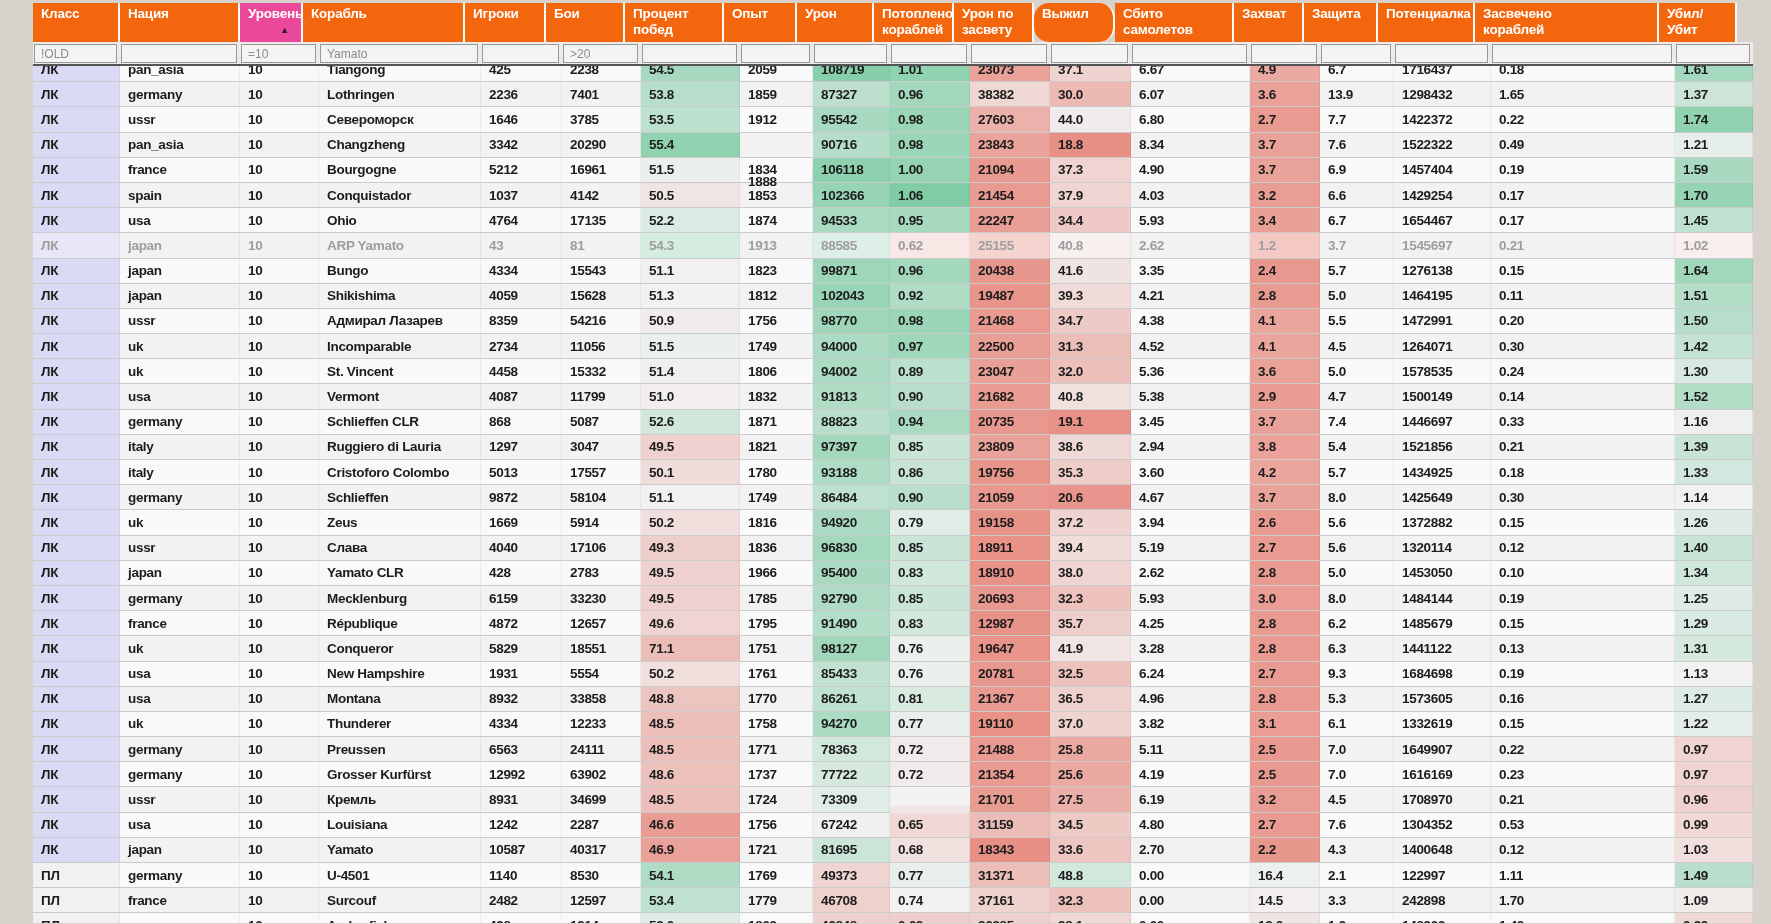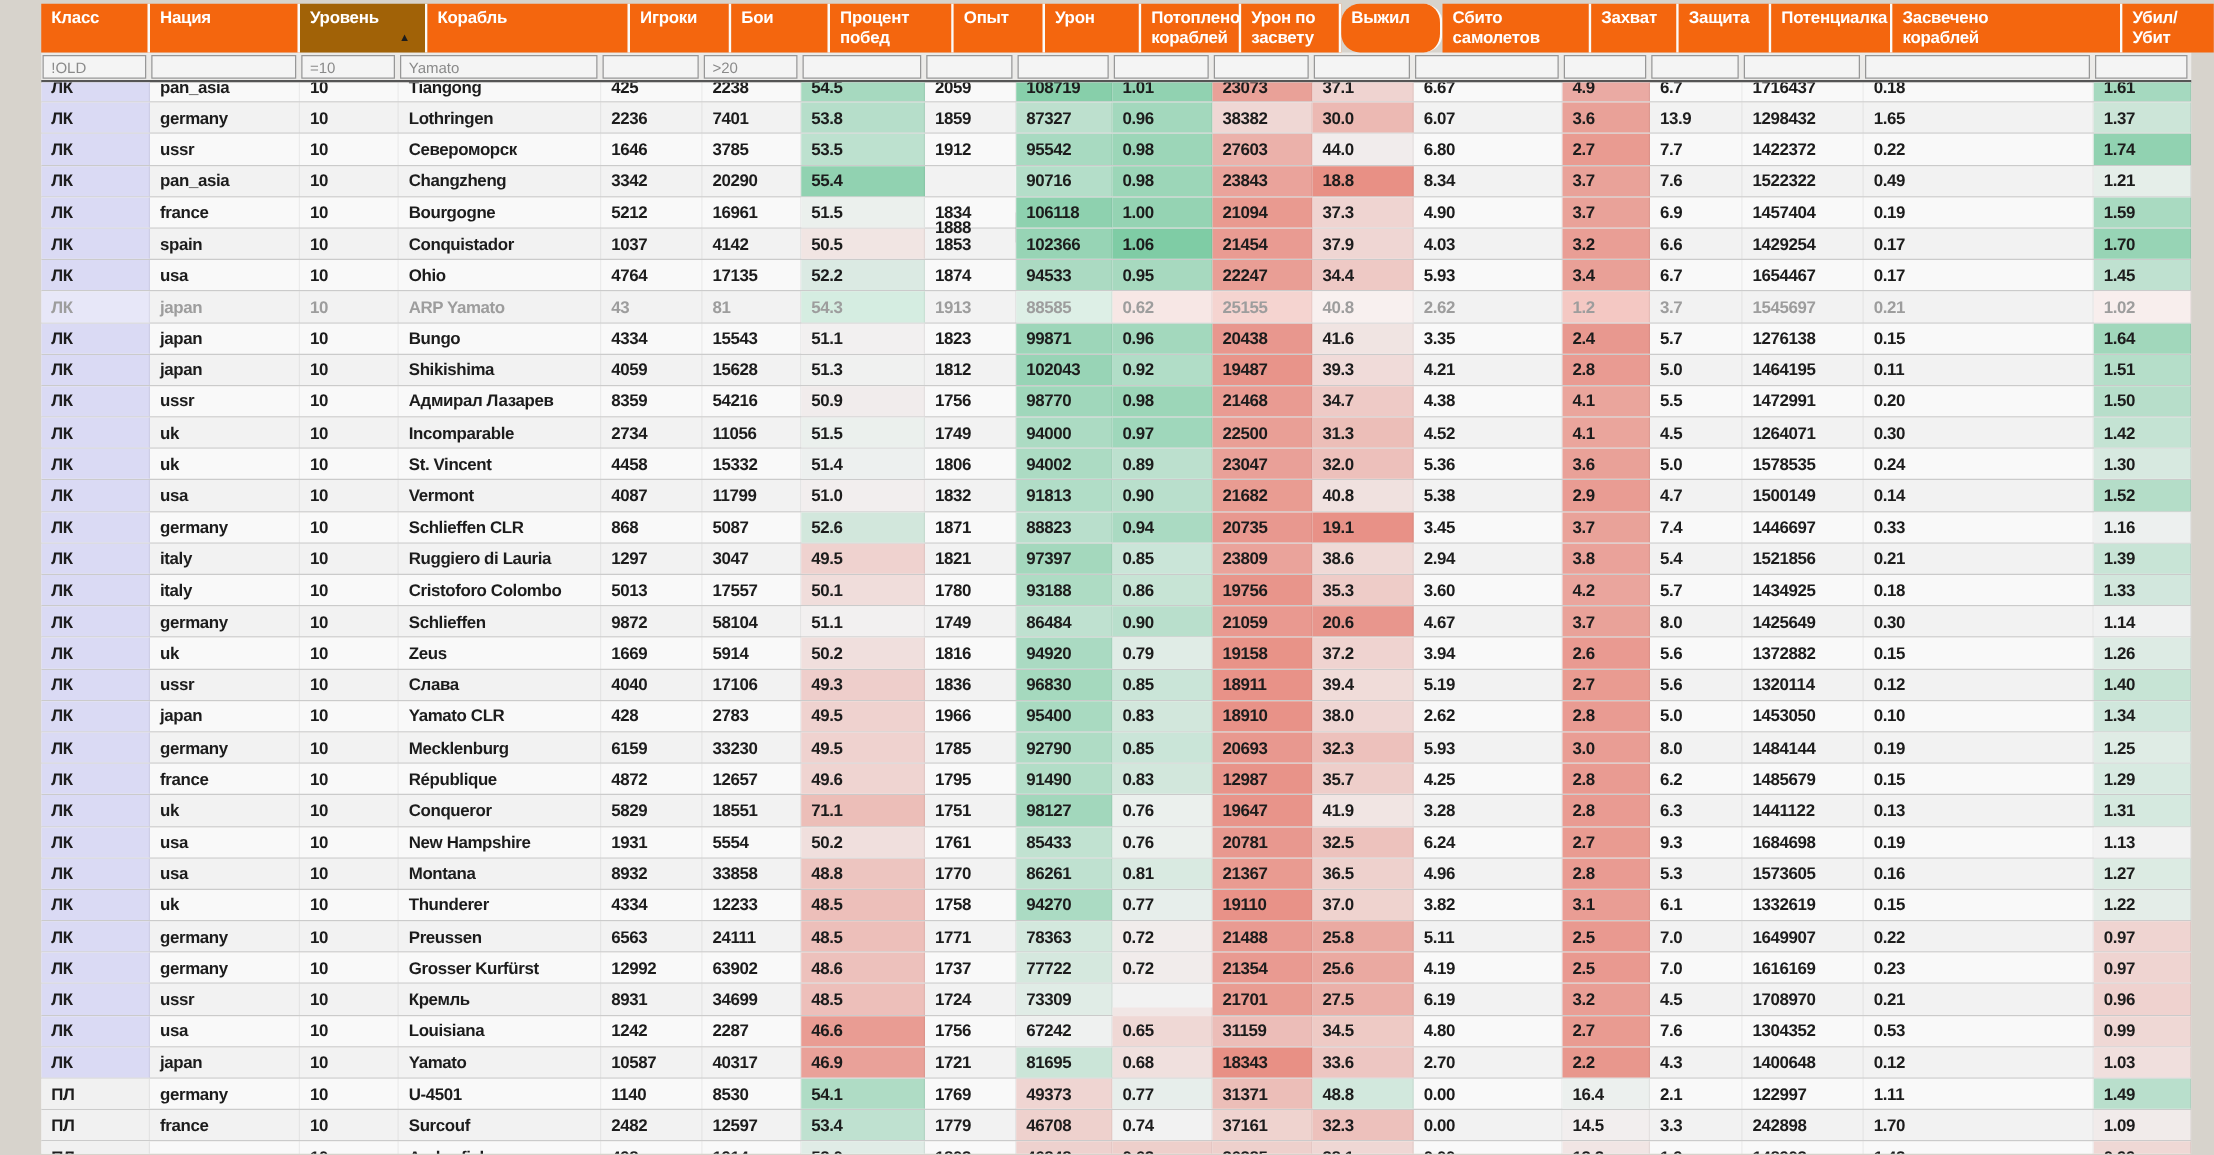--- a/index.html
+++ b/index.html
@@ -42,21 +42,21 @@
   }
   .trow.muted .tcell{color:#9d9d9d;}
 </style>
 </head>
 <body>
 
 <div class="table-wrap">
   <div class="thead" id="thead">
       <div class="hcell" style="width: 87px; background: rgb(244, 102, 14);">Класс</div>
       <div class="hcell" style="width: 120px; background: rgb(244, 102, 14);">Нация</div>
-      <div class="hcell" style="width: 102px; background: #a16207;">Уровень<span class="sort-arrow">▲</span></div>
+      <div class="hcell" style="width: 63px; background: #ec4899;">Уровень<span class="sort-arrow">▲</span></div>
       <div class="hcell" style="width: 162px; background: rgb(244, 102, 14);">Корабль</div>
       <div class="hcell" style="width: 81px; background: rgb(244, 102, 14);">Игроки</div>
       <div class="hcell" style="width: 79px; background: rgb(244, 102, 14);">Бои</div>
       <div class="hcell" style="width: 99px; background: rgb(244, 102, 14);">Процент
 побед</div>
       <div class="hcell" style="width: 73px; background: rgb(244, 102, 14);">Опыт</div>
       <div class="hcell" style="width: 77px; background: rgb(244, 102, 14);">Урон</div>
       <div class="hcell" style="width: 80px; background: rgb(244, 102, 14);">Потоплено
 кораблей</div>
       <div class="hcell" style="width: 80px; background: rgb(244, 102, 14);">Урон по

